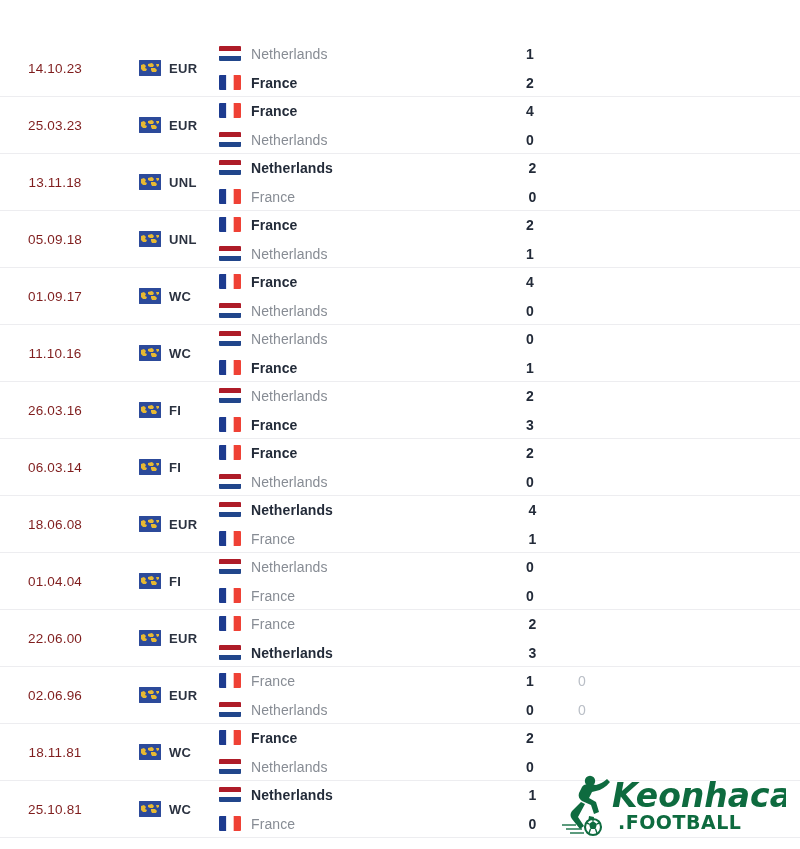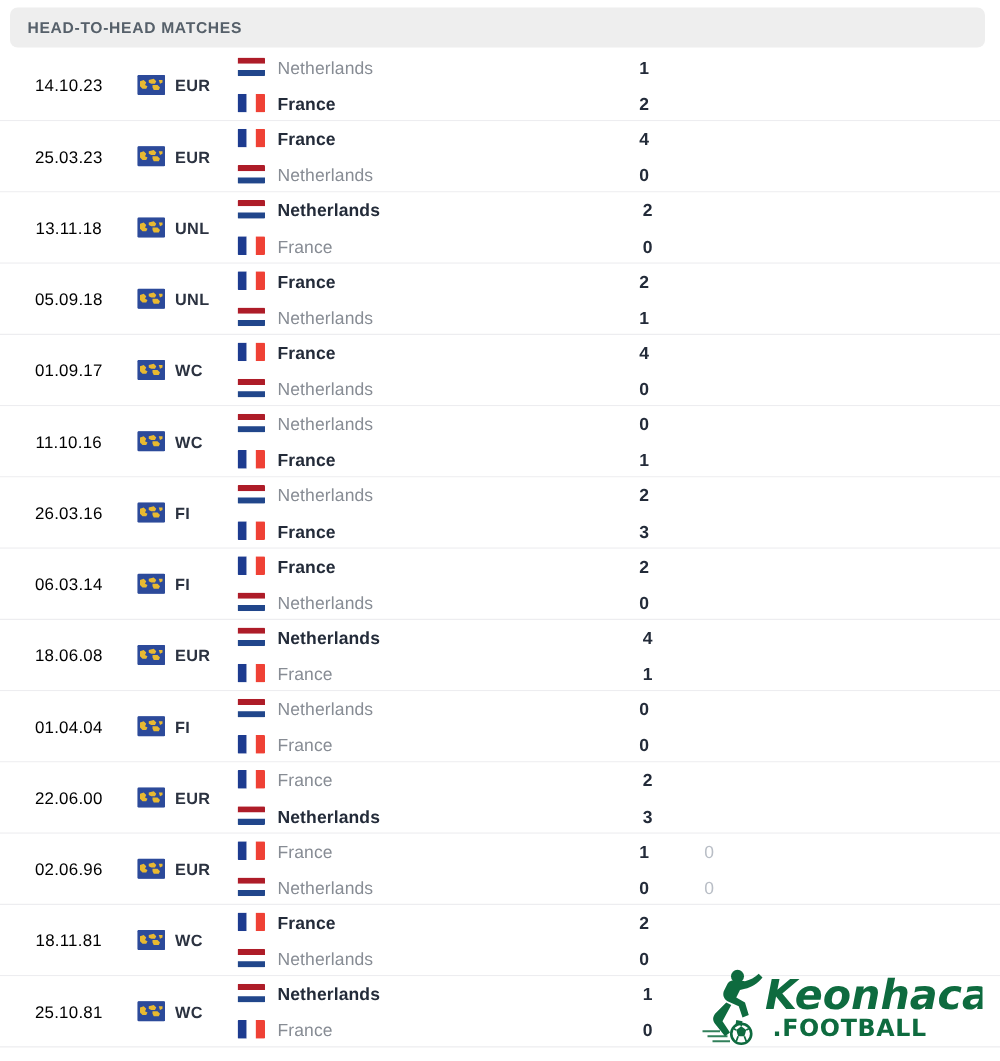--- a/index.html
+++ b/index.html
@@ -58,31 +58,32 @@
     height: 57px;
     border-bottom: 1px solid #ededf0;
     background: #ffffff;
   }
 
   .cell-date {
     width: 110px;
     flex: 0 0 110px;
     text-align: center;
     font-size: 13.5px;
-    color: #000000;
+    color: #7f1d1d;
     letter-spacing: 0.2px;
     white-space: nowrap;
   }
 
   .cell-comp {
     width: 80px;
     flex: 0 0 80px;
     display: flex;
     align-items: center;
     gap: 8px;
+    margin-left: 29px;
   }
 
   .comp-icon {
     width: 22px;
     height: 16px;
     flex: 0 0 22px;
     border-radius: 1px;
     background: #2c4a9a;
     position: relative;
     overflow: hidden;
@@ -177,23 +178,20 @@
     height: 70px;
     pointer-events: none;
   }
   .site-logo svg { display: block; width: 230px; height: 70px; }
 </style>
 </head>
 <body>
 
 <div class="h2h-panel">
 
-  <div class="panel-header">
-    <span class="panel-header-title">HEAD-TO-HEAD MATCHES</span>
-  </div>
 
   <div class="match-table" id="match-table">
       <div class="match-row">
         <div class="cell-date">14.10.23</div>
         <div class="cell-comp">
           <span class="comp-icon">
             <svg viewBox="0 0 22 16" xmlns="http://www.w3.org/2000/svg">
               <rect x="0" y="0" width="22" height="16" fill="#2c4a9a"></rect>
               <g fill="#e8b931">
                 <path d="M2 5 L5 4 L7 6 L6 8 L8 9 L7 11 L4 11 L2 9 Z"></path>

